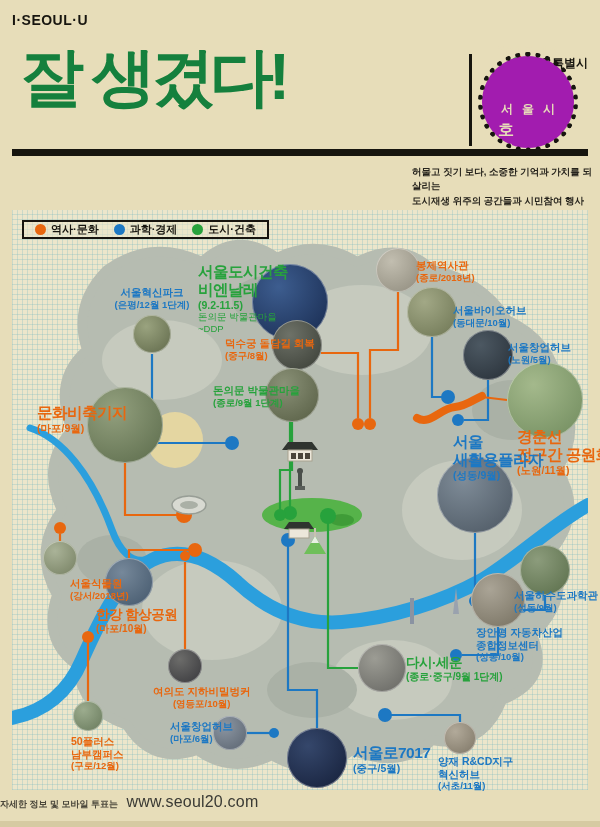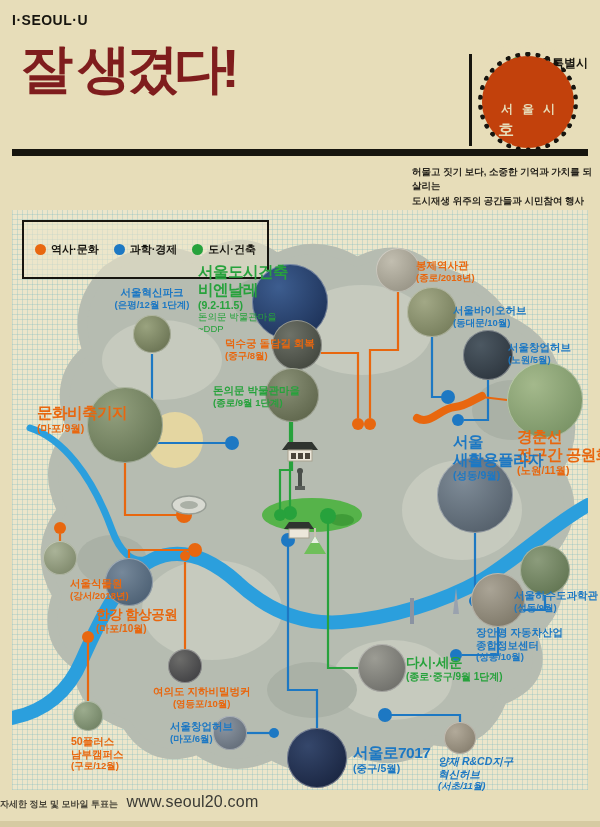--- a/index.html
+++ b/index.html
@@ -3,43 +3,43 @@
 <meta charset="utf-8">
 <style>
   html,body{margin:0;padding:0;background:#cfc49e;}
   .page{position:relative;width:600px;height:827px;background:#e7ddb9;overflow:hidden;
         font-family:"Liberation Sans",sans-serif;color:#17150f;}
   
   .hdr-left{position:absolute;left:12px;top:12px;font-size:14px;font-weight:700;letter-spacing:.5px;}
   .hdr-right{position:absolute;right:12px;top:10px;display:flex;align-items:center;gap:4px;
              font-size:12px;font-weight:700;margin-top:44px;}
   
-  .title{position:absolute;left:20px;top:34px;font-size:53px;font-weight:700;letter-spacing:-5px;
-         color:#7f1d1d;white-space:nowrap;}
+  .title{position:absolute;left:20px;top:34px;font-size:64px;font-weight:700;letter-spacing:-5px;
+         color:#15803d;white-space:nowrap;}
   .vline{position:absolute;left:469px;top:54px;width:3px;height:92px;background:#17150f;}
   .stamp{position:absolute;left:482px;top:56px;width:92px;height:92px;border-radius:50%;
-         background:#c2410c;outline:5px dotted #17150f;outline-offset:-1px;
+         background:#a21caf;outline:5px dotted #17150f;outline-offset:-1px;
          display:flex;flex-direction:column;justify-content:center;align-items:center;
          color:#e7ddb9;font-weight:700;}
   .stamp .s1{font-size:13px;letter-spacing:2px;margin-bottom:3px;}
   .stamp .s2{font-size:12px;letter-spacing:9px;margin-left:9px;margin-bottom:2px;margin-top:40px;}
   .stamp .s3{font-size:16px;letter-spacing:26px;margin-left:16px;}
   .rule{position:absolute;left:12px;top:149px;width:576px;height:7px;background:#17150f;}
   
   .headline{position:absolute;left:12px;top:160px;font-size:30px;font-weight:700;letter-spacing:-1.5px;margin:0;}
   .desc{position:absolute;left:412px;top:165px;width:180px;font-size:9.5px;font-weight:700;
         line-height:1.5;color:#26231c;}
   
   .map{position:absolute;left:12px;top:210px;width:576px;height:580px;background:#ece6cb;
        background-image:
          repeating-linear-gradient(0deg, rgba(125,185,190,.30) 0 1px, transparent 1px 5px),
          repeating-linear-gradient(90deg, rgba(125,185,190,.30) 0 1px, transparent 1px 5px);}
   .map svg{position:absolute;left:0;top:0;}
   .legend{position:absolute;left:10px;top:10px;display:flex;gap:15px;align-items:flex-end;
-          border:2px solid #17150f;padding:20px 11px;background:rgba(236,230,203,.55);}
+          border:2px solid #17150f;padding:0 11px;background:rgba(236,230,203,.55);}
   .legend-item{display:flex;align-items:center;gap:5px;font-size:11px;font-weight:700;}
   .legend-dot{width:11px;height:11px;border-radius:50%;}
   
   .photo{position:absolute;border-radius:50%;box-shadow:0 0 0 1px rgba(255,255,255,.35) inset;z-index:2;}
   .marker-label{position:absolute;z-index:3;line-height:1.2;white-space:nowrap;}
   .marker-label .nm{font-size:10.5px;font-weight:700;}
   .marker-label .dt{font-size:9.5px;font-weight:700;}
   .marker-label .ex{font-size:9.5px;font-weight:400;}
   .marker-label.md .nm{font-size:13.5px;letter-spacing:-.5px;}
   .marker-label.md .dt{font-size:10px;}
@@ -295,21 +295,21 @@
         <div class="marker-label md" style="left: 394px; top: 445px; color: rgb(39, 162, 60);">
           <div class="nm">다시·세운</div>
           <div class="dt">(종로·중구/9월 1단계)</div>
         </div>
         <div class="photo" style="left: 275px; top: 518px; height: 60px; width: 60px; background: radial-gradient(circle at 35% 30%, rgb(53, 71, 107), rgb(20, 30, 56));"></div>
         <div class="marker-label lg" style="left: 341px; top: 534px; color: rgb(29, 120, 195);">
           <div class="nm">서울로7017</div>
           <div class="dt">(중구/5월)</div>
         </div>
         <div class="photo" style="left: 432px; top: 512px; height: 32px; width: 32px; background: radial-gradient(circle at 35% 30%, rgb(178, 170, 154), rgb(124, 116, 100));"></div>
-        <div class="marker-label sm" style="left: 426px; top: 545px; color: rgb(29, 120, 195); font-style: italic;">
+        <div class="marker-label sm" style="left: 426px; top: 545px; color: rgb(29, 120, 195);">
           <div class="nm">양재 R&amp;CD지구</div>
           <div class="nm">혁신허브</div>
           <div class="dt">(서초/11월)</div>
         </div>
         <div class="photo" style="left: 31px; top: 331px; height: 34px; width: 34px; background: radial-gradient(circle at 35% 30%, rgb(170, 179, 152), rgb(116, 126, 96));"></div>
         <div class="marker-label sm" style="left: 30px; top: 367px; color: rgb(232, 103, 15); padding-left: 28px;">
           <div class="nm">서울식물원</div>
           <div class="dt">(강서/2018년)</div>
         </div>
         <div class="photo" style="left: 93px; top: 348px; height: 48px; width: 48px; background: radial-gradient(circle at 35% 30%, rgb(118, 136, 154), rgb(66, 86, 106));"></div>

